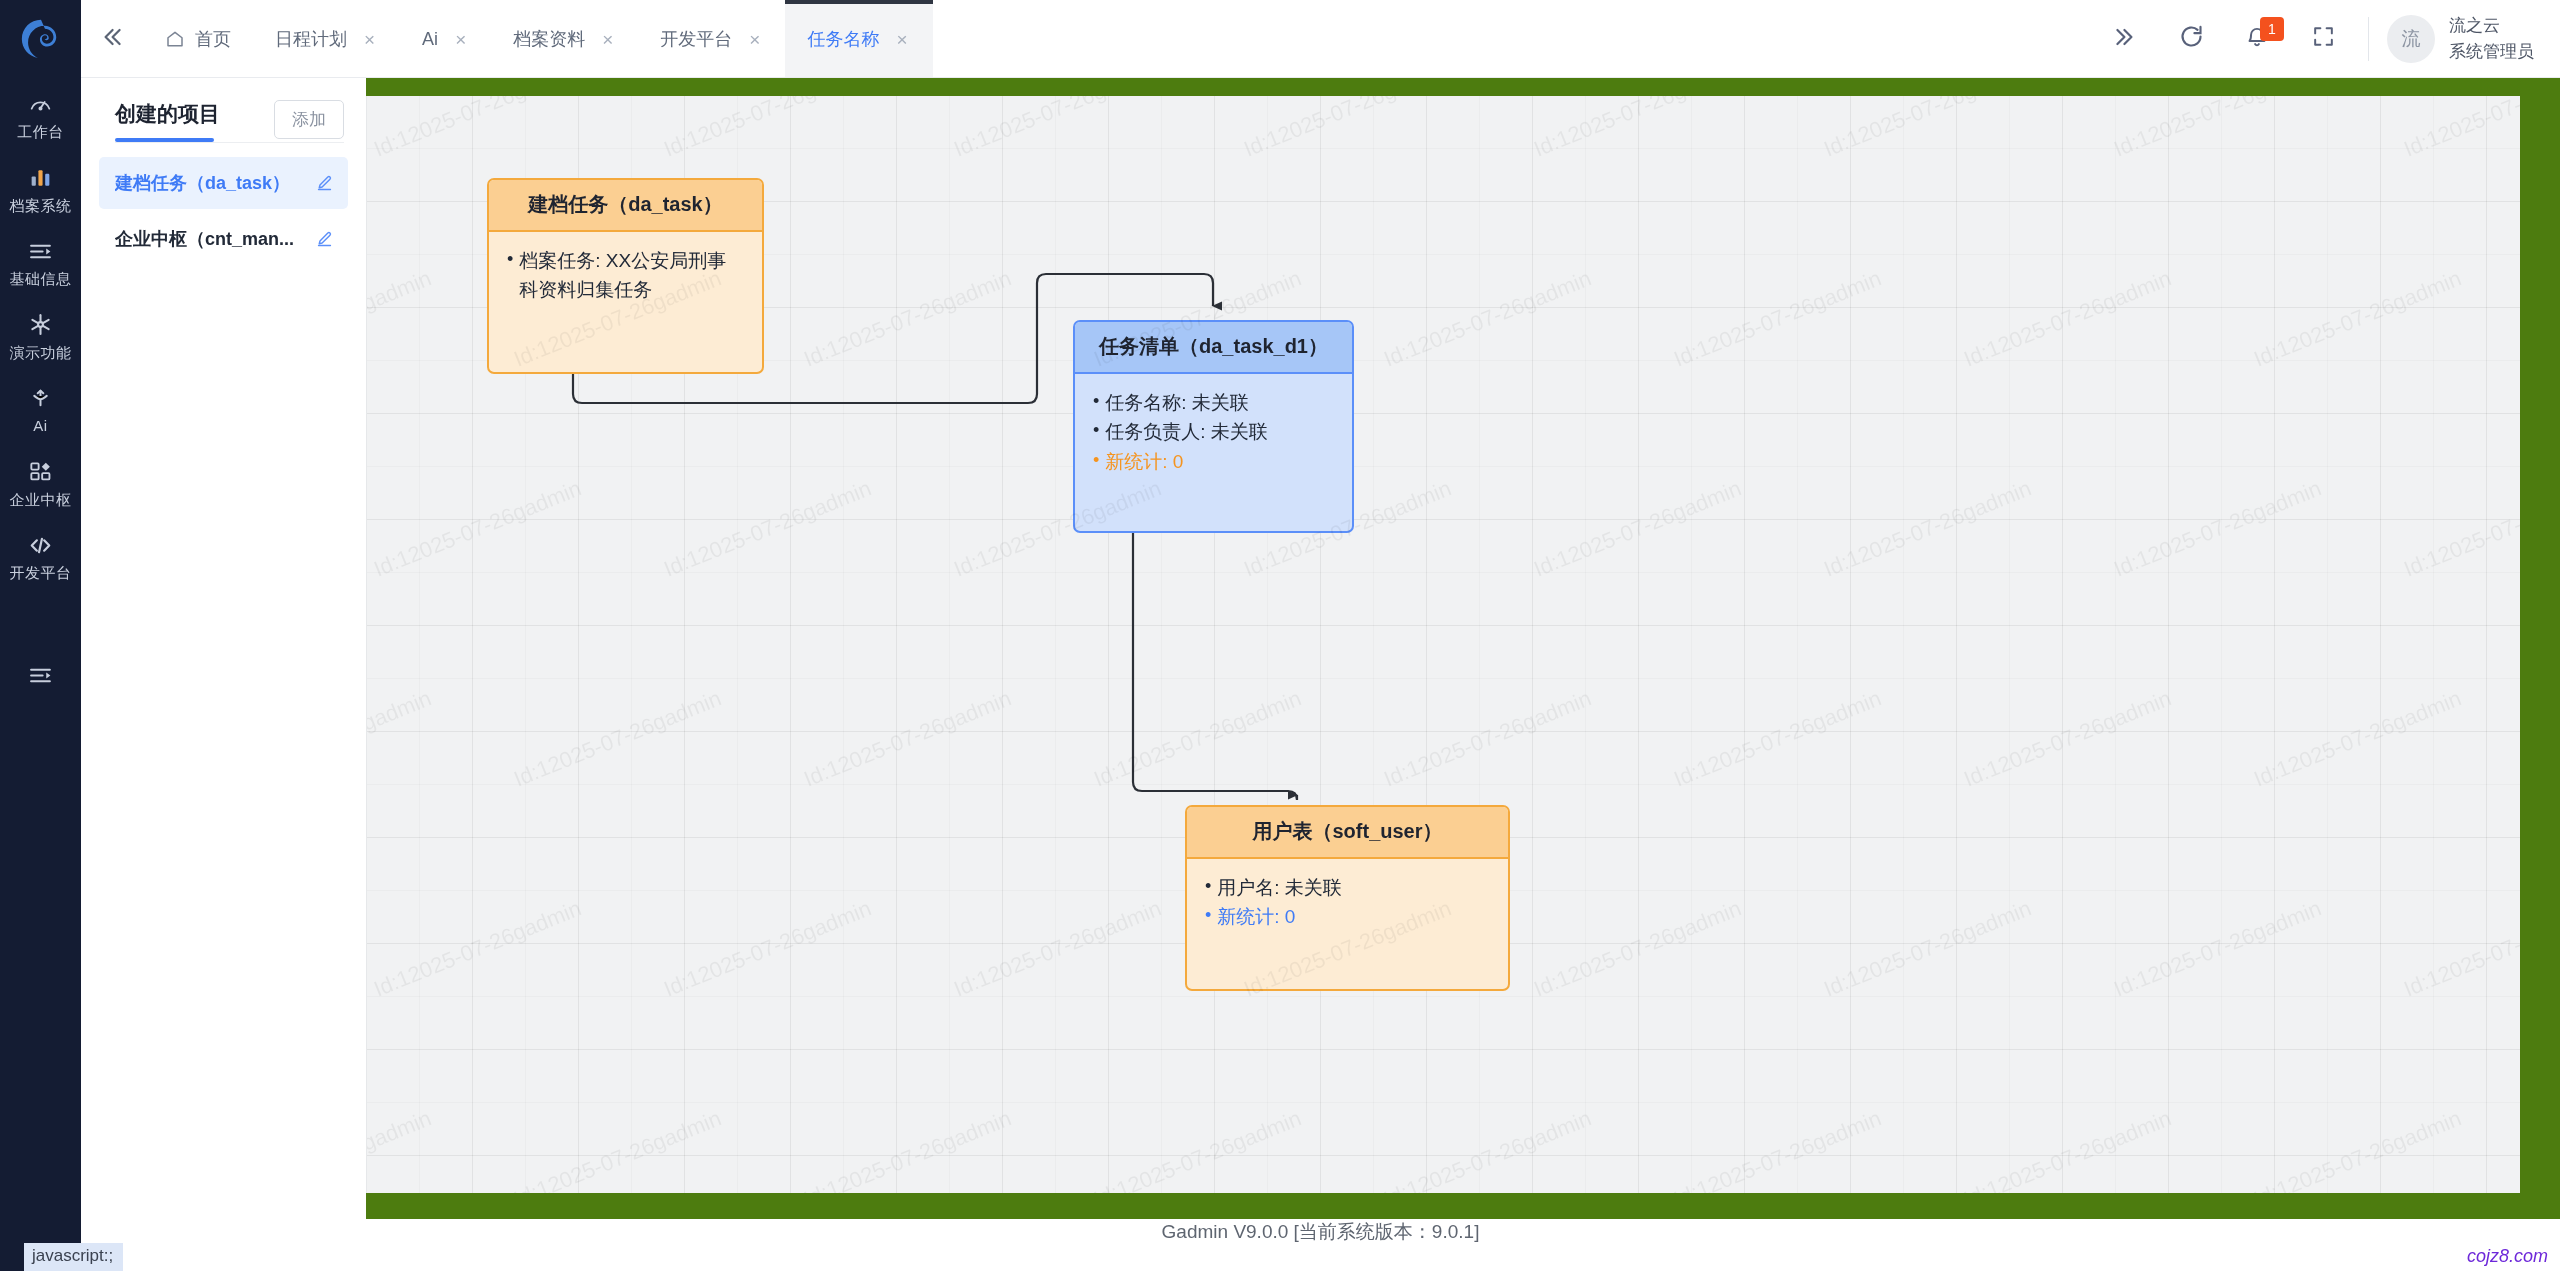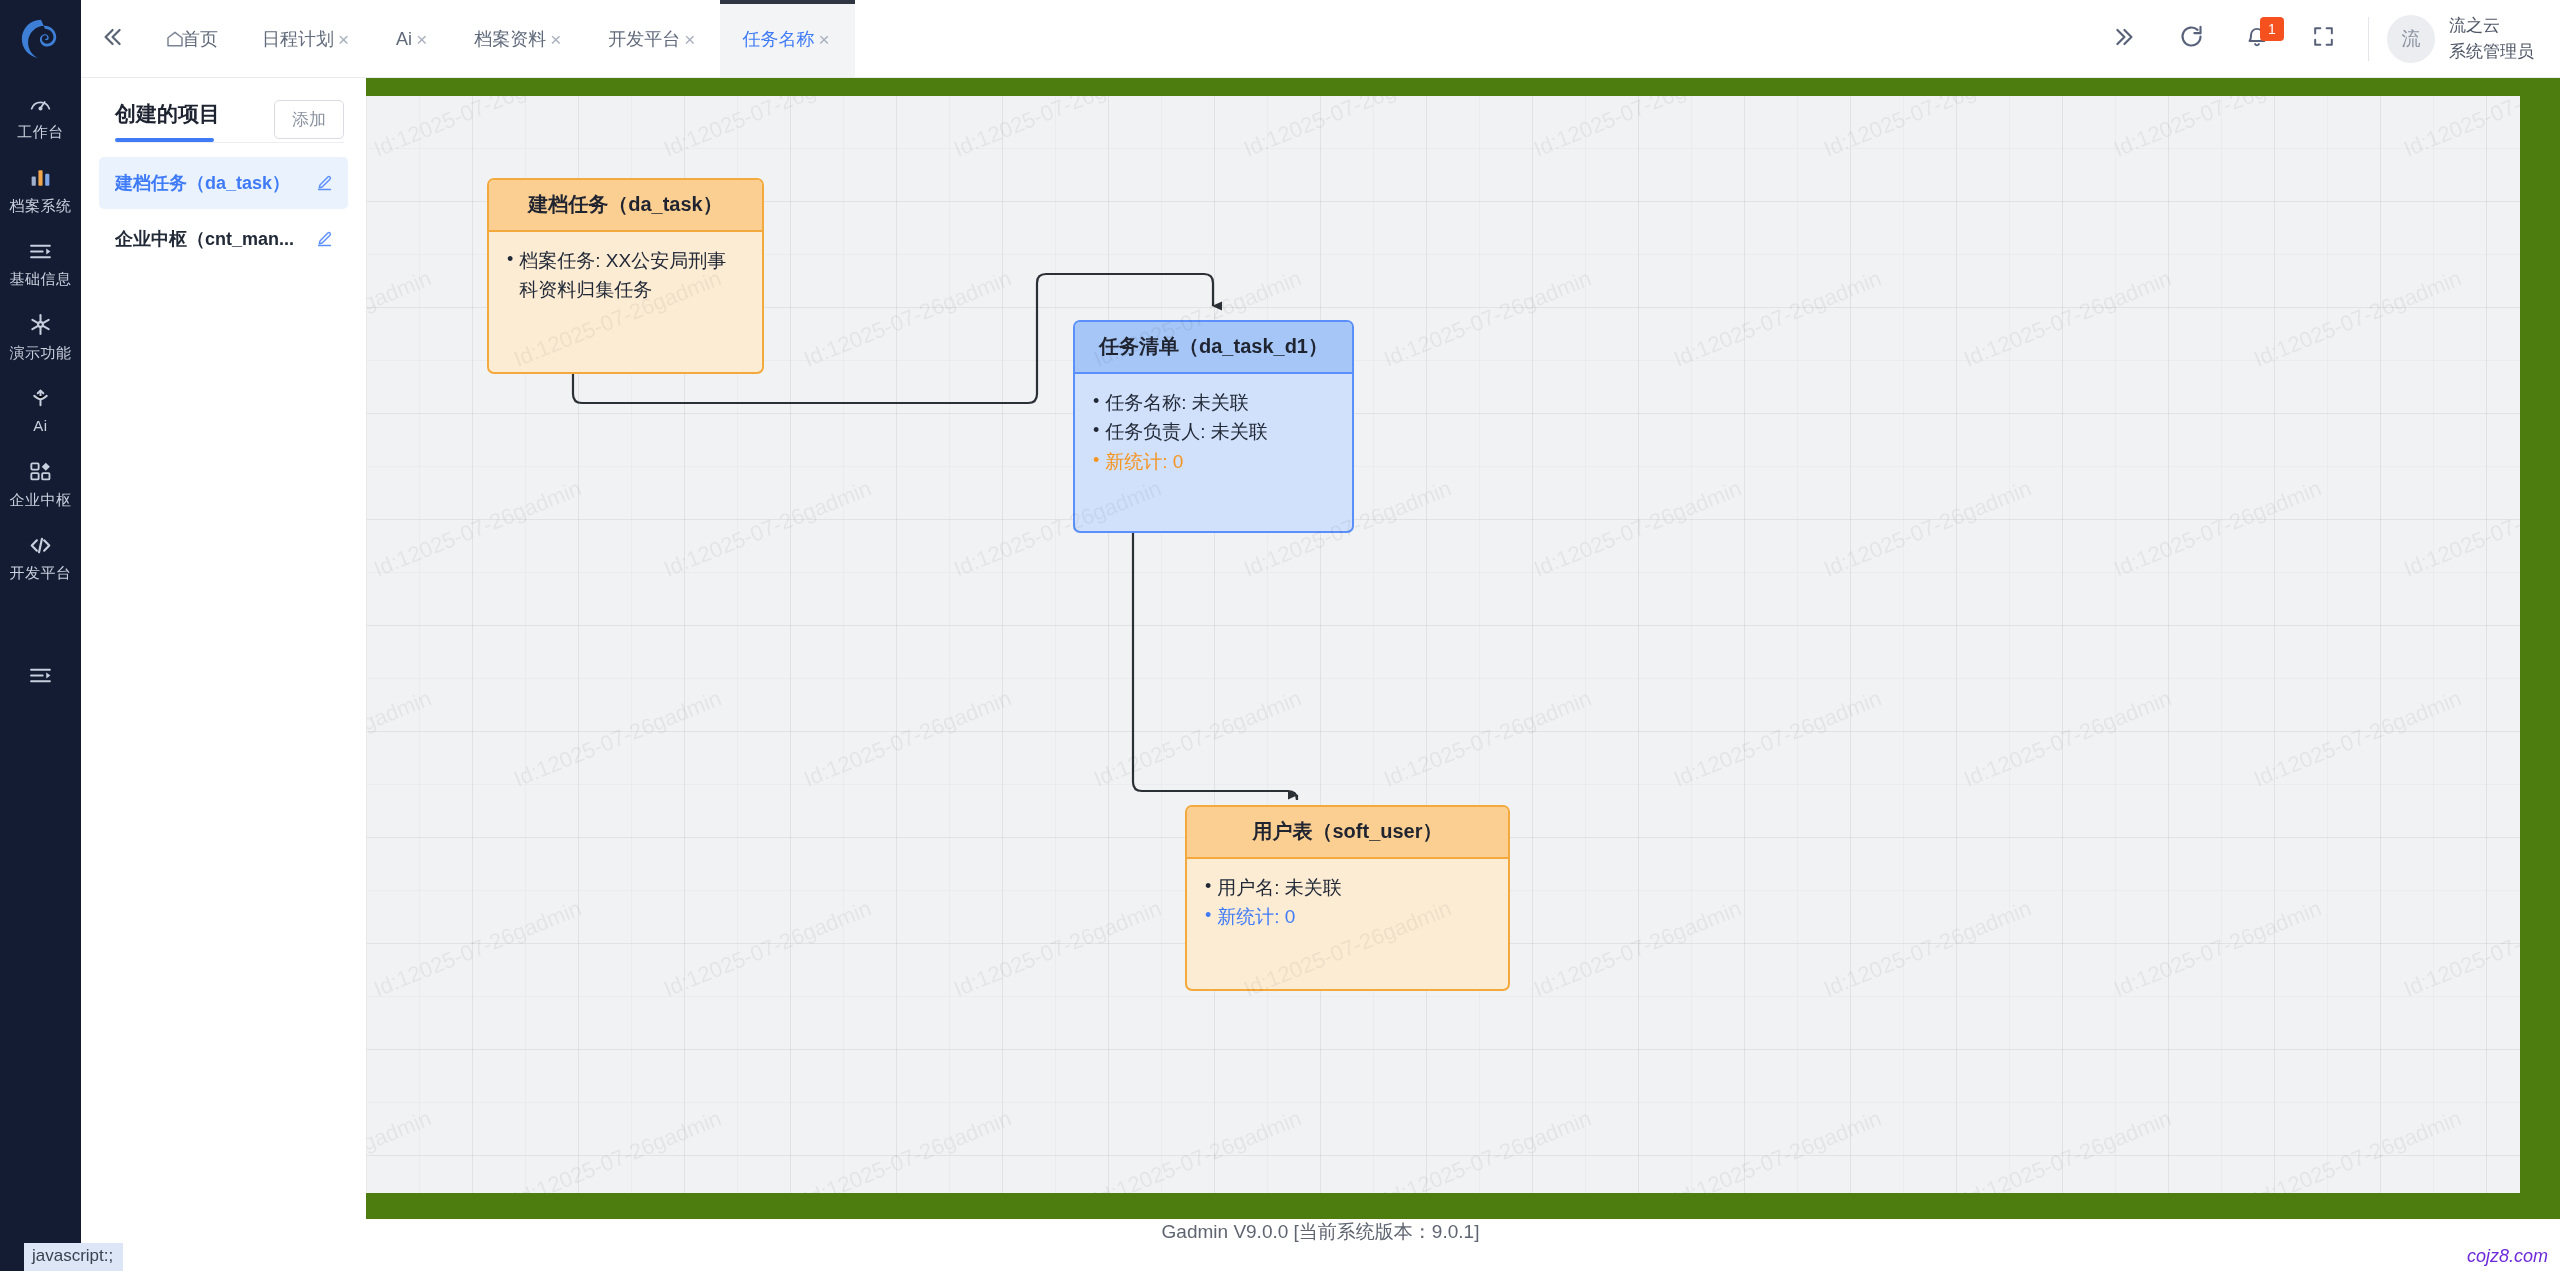--- a/index.html
+++ b/index.html
@@ -44,21 +44,21 @@
     background: #fff;
     border-bottom: 1px solid #e9ebef;
     display: flex; align-items: stretch; position: relative; z-index: 10;
   }
   .collapse-btn {
     width: 62px; display: flex; align-items: center; justify-content: center;
     color: #5b6475; cursor: pointer;
   }
   .tabs { display: flex; align-items: stretch; flex: 1; min-width: 0; overflow: hidden; }
   .tab {
-    display: flex; align-items: center; gap: 1px;
+    display: flex; align-items: center; gap: 14px;
     padding: 0 22px; height: 78px;
     font-size: 18px; color: #606a7b; cursor: pointer;
     position: relative; white-space: nowrap;
   }
   .tab .home-ico { display: flex; align-items: center; margin-right: -4px; }
   .tab .tab-x {
     font-size: 19px; color: #a8b0bd; line-height: 1;
     display: inline-block; padding: 2px 3px; cursor: pointer;
   }
   .tab.active { color: #3f7bf6; background: #f3f4f6; }

